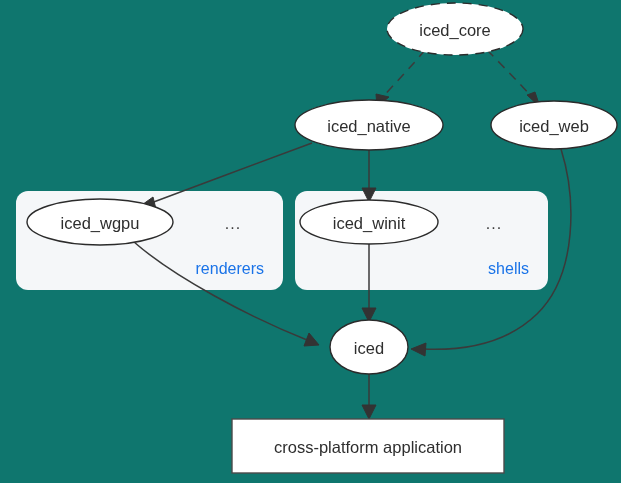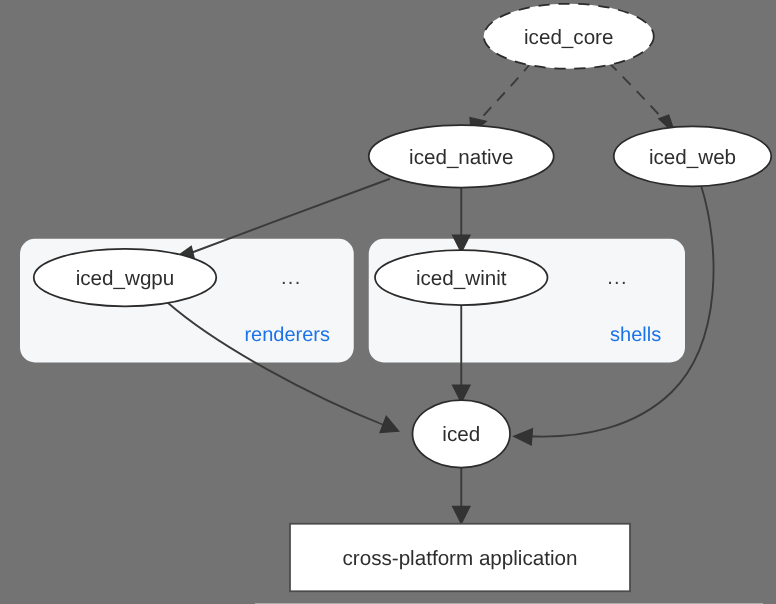--- a/index.html
+++ b/index.html
@@ -4,21 +4,21 @@
 <style>
   html, body {
     margin: 0;
     padding: 0;
     background: #ffffff;
   }
   #diagram-root {
     position: relative;
     width: 621px;
     height: 483px;
-    background: #737373;
+    background: #0f766e;
     font-family: "Liberation Sans", sans-serif;
     overflow: hidden;
   }
   svg#graph {
     display: block;
     width: 621px;
     height: 483px;
   }
   .cluster-rect {
     fill: #f5f7f9;

